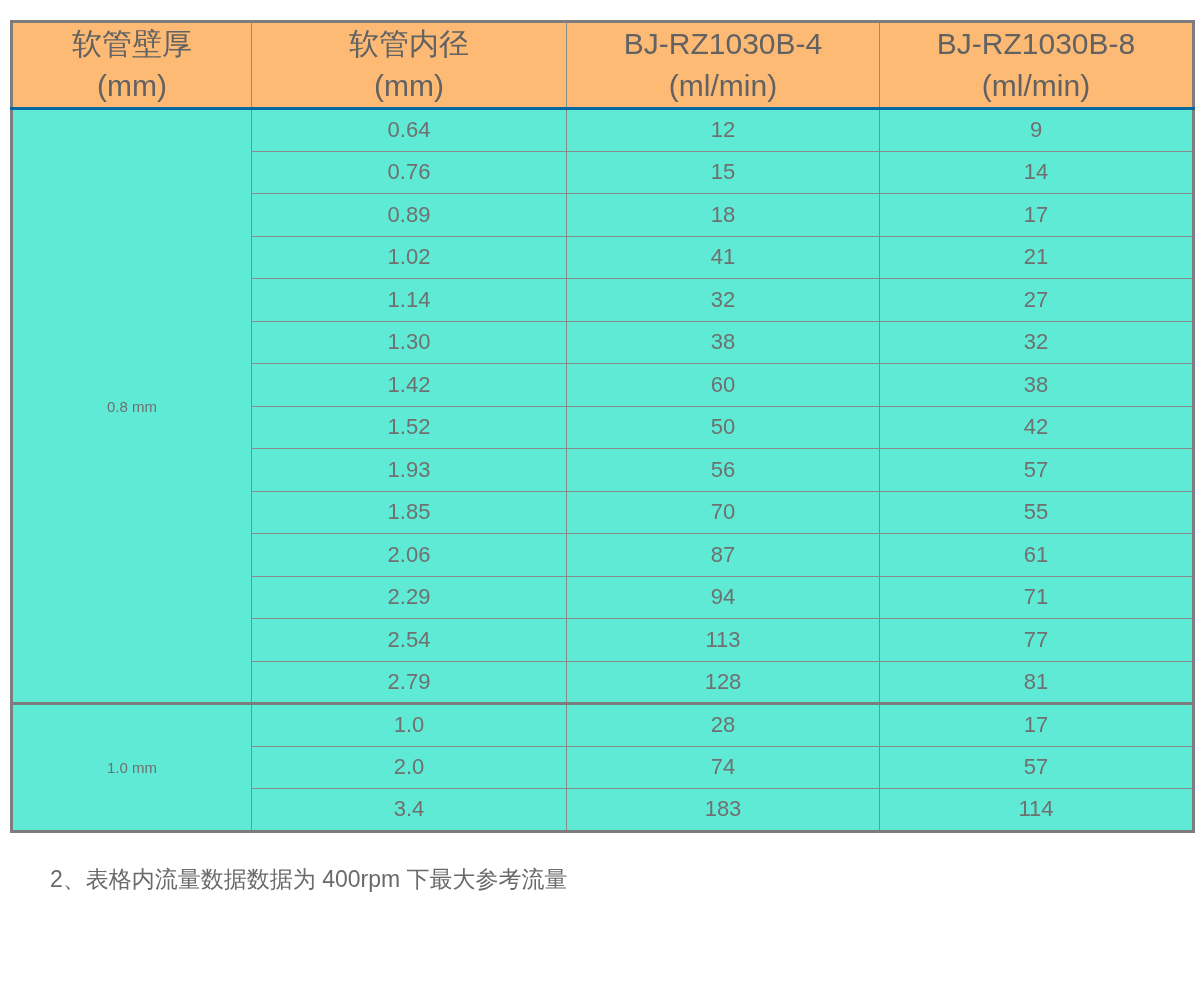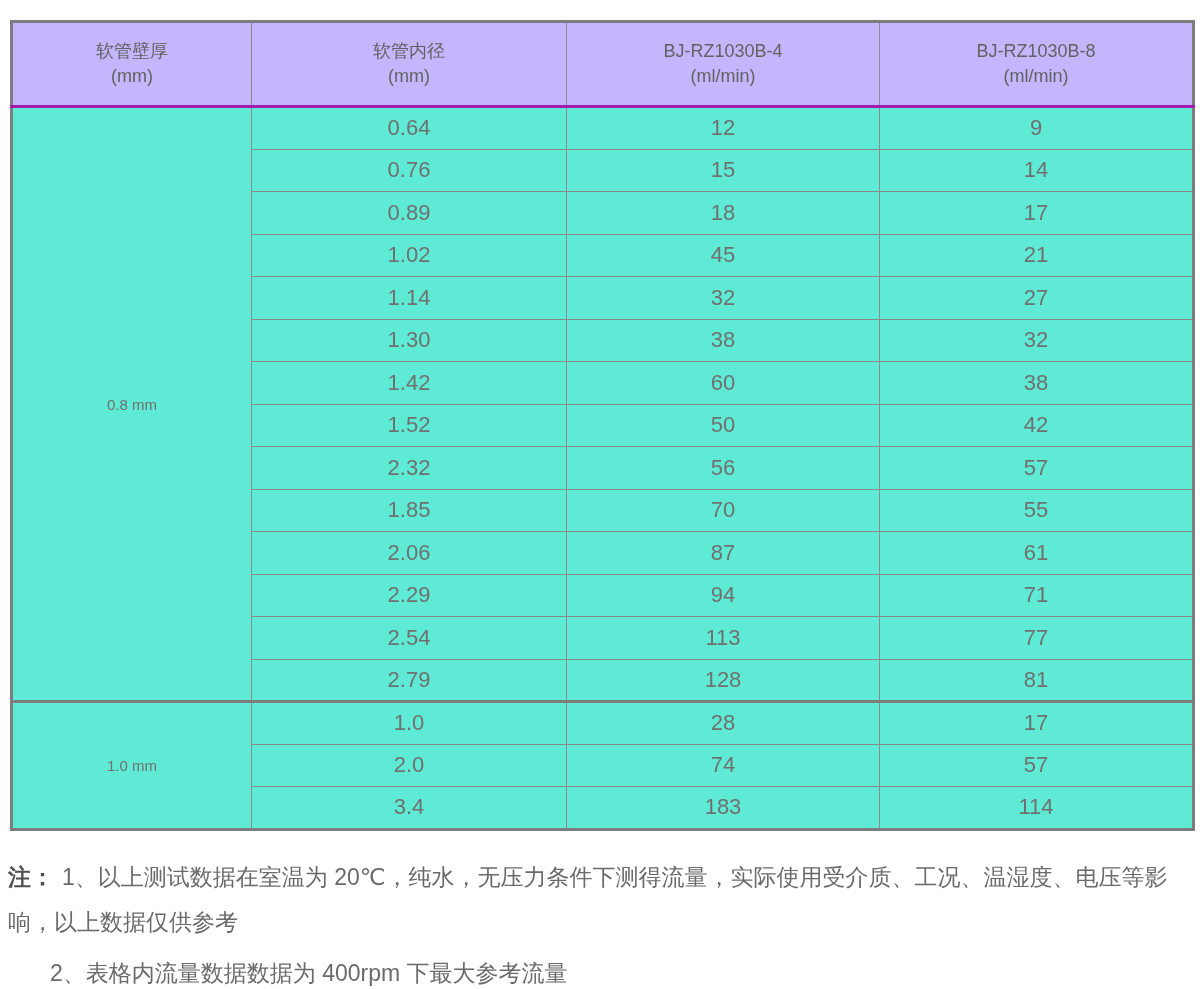--- a/index.html
+++ b/index.html
@@ -29,27 +29,27 @@
     border: 3px solid #7d7d7d;
   }
   .spec-table th,
   .spec-table td {
     border: 1.5px solid #8a8a8a;
     text-align: center;
     vertical-align: middle;
     padding: 0;
   }
   .spec-table thead th {
-    background: #c4b5fd;
+    background: #fdba74;
     height: 85px;
-    font-size: 18px;
+    font-size: 30px;
     font-weight: 400;
     color: #626262;
     line-height: 1.4;
-    border-bottom: 3px solid #a21caf;
+    border-bottom: 3px solid #0369a1;
   }
   .spec-table tbody td {
     background: #5eead4;
     height: 42.5px;
     font-size: 22px;
     color: #707070;
   }
   .spec-table tbody td.wall-cell {
     font-size: 15px;
   }
@@ -120,21 +120,21 @@
           <td>15</td>
           <td>14</td>
         </tr>
         <tr>
           <td>0.89</td>
           <td>18</td>
           <td>17</td>
         </tr>
         <tr>
           <td>1.02</td>
-          <td>45</td>
+          <td>41</td>
           <td>21</td>
         </tr>
         <tr>
           <td>1.14</td>
           <td>32</td>
           <td>27</td>
         </tr>
         <tr>
           <td>1.30</td>
           <td>38</td>
@@ -144,21 +144,21 @@
           <td>1.42</td>
           <td>60</td>
           <td>38</td>
         </tr>
         <tr>
           <td>1.52</td>
           <td>50</td>
           <td>42</td>
         </tr>
         <tr>
-          <td>2.32</td>
+          <td>1.93</td>
           <td>56</td>
           <td>57</td>
         </tr>
         <tr>
           <td>1.85</td>
           <td>70</td>
           <td>55</td>
         </tr>
         <tr>
           <td>2.06</td>
@@ -193,17 +193,16 @@
         </tr>
         <tr>
           <td>3.4</td>
           <td>183</td>
           <td>114</td>
         </tr>
       </tbody>
   </table>
 
   <div class="notes">
-    <p class="note-line-1"><span class="note-label">注：</span><span>1、以上测试数据在室温为 20℃，纯水，无压力条件下测得流量，实际使用受介质、工况、温湿度、电压等影响，以上数据仅供参考</span></p>
     <p class="note-line-2"><span>2、表格内流量数据数据为 400rpm 下最大参考流量</span></p>
   </div>
 
 </div>
 
 </body></html>

